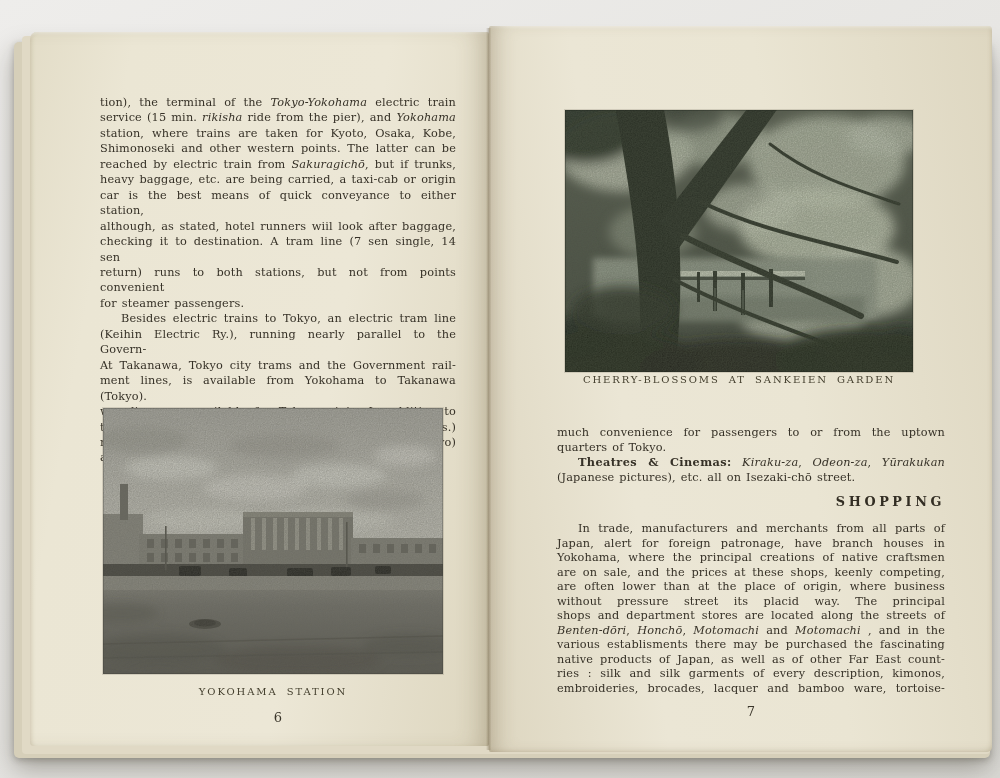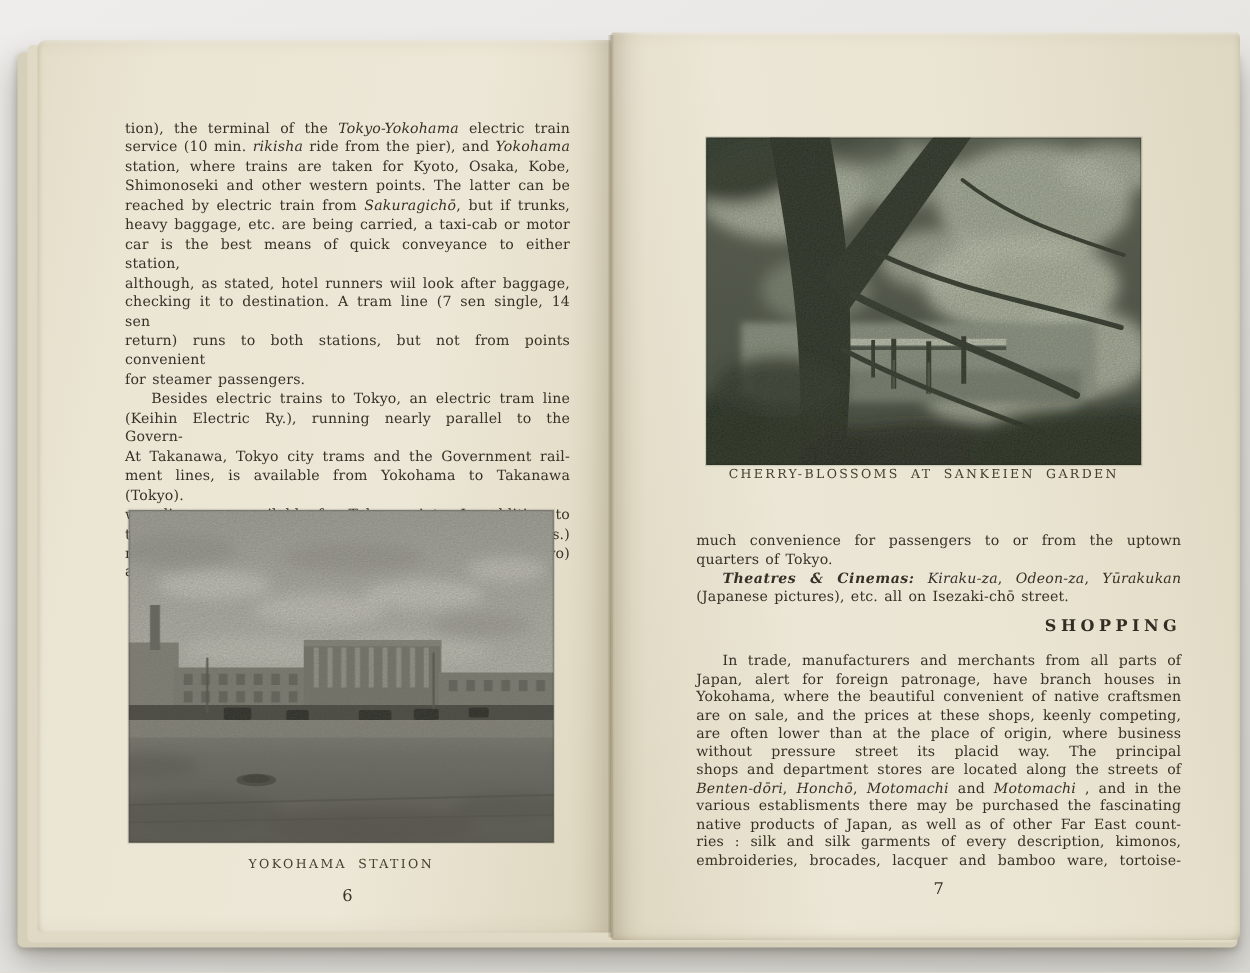--- a/index.html
+++ b/index.html
@@ -50,21 +50,21 @@
     letter-spacing:.15px;
     word-spacing:1.2px;
   }
   .tb-left{left:70px;top:63px;width:356px;line-height:15.45px;}
   .tb-r-intro{left:68px;top:400px;width:388px;line-height:14.5px;}
   .tb-r-body{left:68px;top:496px;width:388px;line-height:14.5px;}
   .tline{text-align:justify;text-align-last:justify;}
   .tline.last{text-align-last:left;}
   .tline.ind{text-indent:21px;}
   .it{font-style:italic;}
-  .bd{font-weight:bold;letter-spacing:.4px;font-style:italic;}
+  .bd{font-weight:bold;letter-spacing:.4px;}
   
   .photo{
     position:absolute;overflow:hidden;
     box-shadow:0 0 0 1px rgba(60,55,40,.15);
     background:#8b8a80;
   }
   .photo svg{display:block;width:100%;height:100%;}
   .photo1{left:73px;top:376px;width:340px;height:266px;}
   .photo2{left:76px;top:84px;width:348px;height:262px;}
   .caption{
@@ -97,25 +97,25 @@
 </head>
 <body>
 
 <div class="scene">
   <div class="book-under"></div>
   <div class="book-under2"></div>
 
   <div class="page page-left">
     <div class="textblock tb-left">
         <div class="tline"><span>tion), the terminal of the </span><span class="it">Tokyo-Yokohama</span><span> electric train</span></div>
-        <div class="tline"><span>service (10 min. </span><span class="it">rikisha</span><span> ride from the pier), and </span><span class="it">Yokohama</span></div>
+        <div class="tline"><span>service (15 min. </span><span class="it">rikisha</span><span> ride from the pier), and </span><span class="it">Yokohama</span></div>
         <div class="tline"><span>station, where trains are taken for Kyoto, Osaka, Kobe,</span></div>
         <div class="tline"><span>Shimonoseki and other western points.  The latter can be</span></div>
         <div class="tline"><span>reached by electric train from </span><span class="it">Sakuragichō</span><span>, but if trunks,</span></div>
-        <div class="tline"><span>heavy baggage, etc. are being carried, a taxi-cab or motor</span></div>
+        <div class="tline"><span>heavy baggage, etc. are being carried, a taxi-cab or origin</span></div>
         <div class="tline"><span>car is the best means of quick conveyance to either station,</span></div>
         <div class="tline"><span>although, as stated, hotel runners wiil look after baggage,</span></div>
         <div class="tline"><span>checking it to destination.  A tram line (7 sen single, 14 sen</span></div>
         <div class="tline"><span>return) runs to both stations, but not from points convenient</span></div>
         <div class="tline last"><span>for steamer passengers.</span></div>
         <div class="tline ind"><span>Besides electric trains to Tokyo, an electric tram line</span></div>
         <div class="tline"><span>(Keihin Electric Ry.), running nearly parallel to the Govern-</span></div>
         <div class="tline"><span>At Takanawa, Tokyo city trams and the Government rail-</span></div>
         <div class="tline"><span>ment lines, is available from Yokohama to Takanawa (Tokyo).</span></div>
         <div class="tline"><span>way lines are available for Tokyo points.  In addition to</span></div>
@@ -315,21 +315,21 @@
     <div class="textblock tb-r-intro">
         <div class="tline"><span>much convenience for passengers to or from the uptown</span></div>
         <div class="tline last"><span>quarters of Tokyo.</span></div>
         <div class="tline ind"><span class="bd">Theatres &amp; Cinemas:</span><span>  </span><span class="it">Kiraku-za</span><span>, </span><span class="it">Odeon-za</span><span>, </span><span class="it">Yūrakukan</span></div>
         <div class="tline last"><span>(Japanese pictures), etc. all on Isezaki-chō street.</span></div>
       </div>
     <div class="heading">SHOPPING</div>
     <div class="textblock tb-r-body">
         <div class="tline ind"><span>In trade, manufacturers and merchants from all parts of</span></div>
         <div class="tline"><span>Japan, alert for foreign patronage, have branch houses in</span></div>
-        <div class="tline"><span>Yokohama, where the beautiful convenient of native craftsmen</span></div>
+        <div class="tline"><span>Yokohama, where the principal creations of native craftsmen</span></div>
         <div class="tline"><span>are on sale, and the prices at these shops, keenly competing,</span></div>
         <div class="tline"><span>are often lower than at the place of origin, where business</span></div>
         <div class="tline"><span>without pressure street its placid way.  The principal</span></div>
         <div class="tline"><span>shops and department stores are located along the streets of</span></div>
         <div class="tline"><span class="it">Benten-dōri</span><span>, </span><span class="it">Honchō</span><span>, </span><span class="it">Motomachi</span><span> and </span><span class="it">Motomachi</span><span> , and in the</span></div>
         <div class="tline"><span>various establisments there may be purchased the fascinating</span></div>
         <div class="tline"><span>native products of Japan, as well as of other Far East count-</span></div>
         <div class="tline"><span>ries :  silk and silk garments of every description, kimonos,</span></div>
         <div class="tline"><span>embroideries, brocades, lacquer and bamboo ware, tortoise-</span></div>
       </div>

